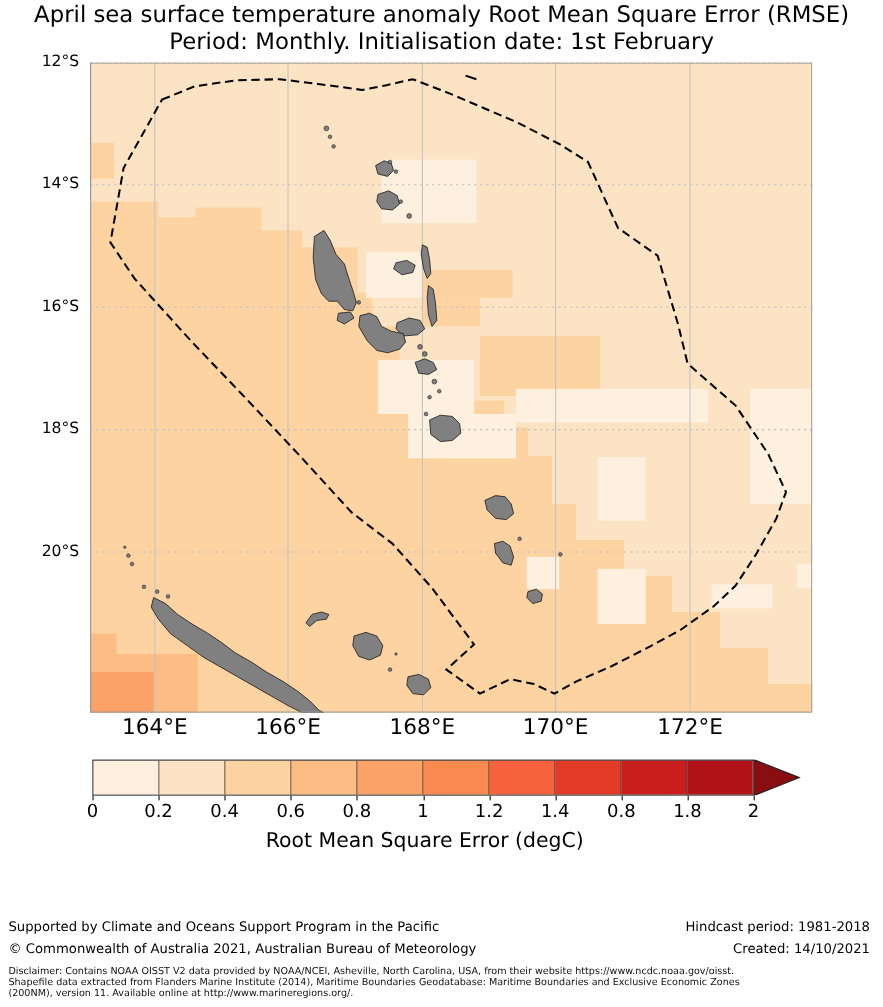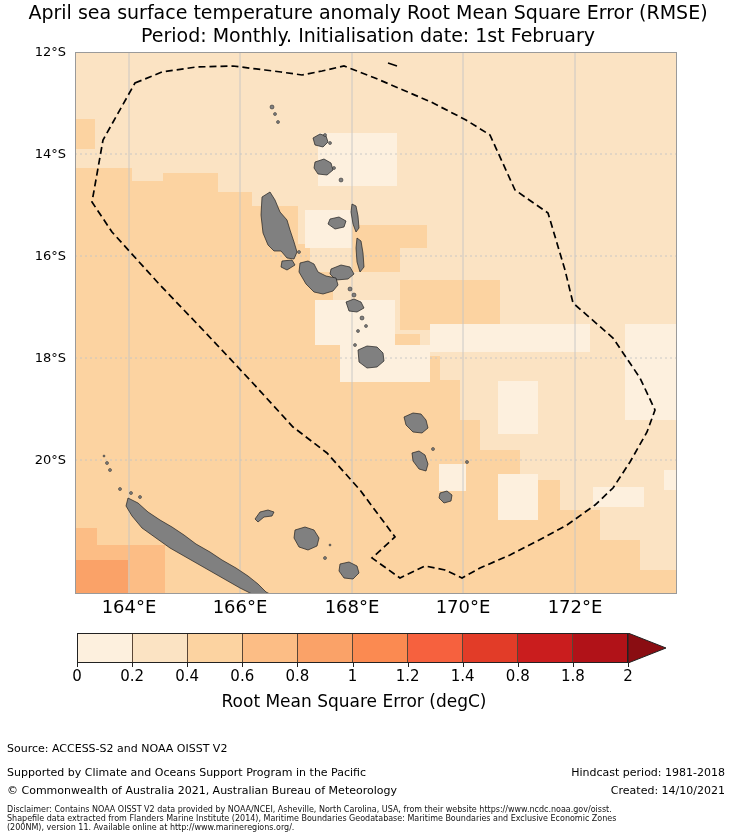--- a/index.html
+++ b/index.html
@@ -157,21 +157,20 @@
       <div class="cbar-tick" style="left: 462.7px;">1.4</div>
       <div class="cbar-tickmark" style="left: 517.8px;"></div>
       <div class="cbar-tick" style="left: 517.8px;">0.8</div>
       <div class="cbar-tickmark" style="left: 572.9px;"></div>
       <div class="cbar-tick" style="left: 572.9px;">1.8</div>
       <div class="cbar-tickmark" style="left: 628px;"></div>
       <div class="cbar-tick" style="left: 628px;">2</div>
     </div>
   <div class="cbar-label">Root Mean Square Error (degC)</div>
 
-  <div class="foot" style="top:742px">Source: ACCESS-S2 and NOAA OISST V2</div>
   <div class="foot" style="top:766px">Supported by Climate and Oceans Support Program in the Pacific</div>
   <div class="foot" style="top:784px">© Commonwealth of Australia 2021, Australian Bureau of Meteorology</div>
   <div class="foot-r" style="top:766px">Hindcast period: 1981-2018</div>
   <div class="foot-r" style="top:784px">Created: 14/10/2021</div>
   <div class="disc" style="top:805px">Disclaimer: Contains NOAA OISST V2 data provided by NOAA/NCEI, Asheville, North Carolina, USA, from their website https://www.ncdc.noaa.gov/oisst.</div>
   <div class="disc" style="top:814px">Shapefile data extracted from Flanders Marine Institute (2014), Maritime Boundaries Geodatabase: Maritime Boundaries and Exclusive Economic Zones</div>
   <div class="disc" style="top:823px">(200NM), version 11. Available online at http://www.marineregions.org/.</div>
 </div>
 
 </body></html>

